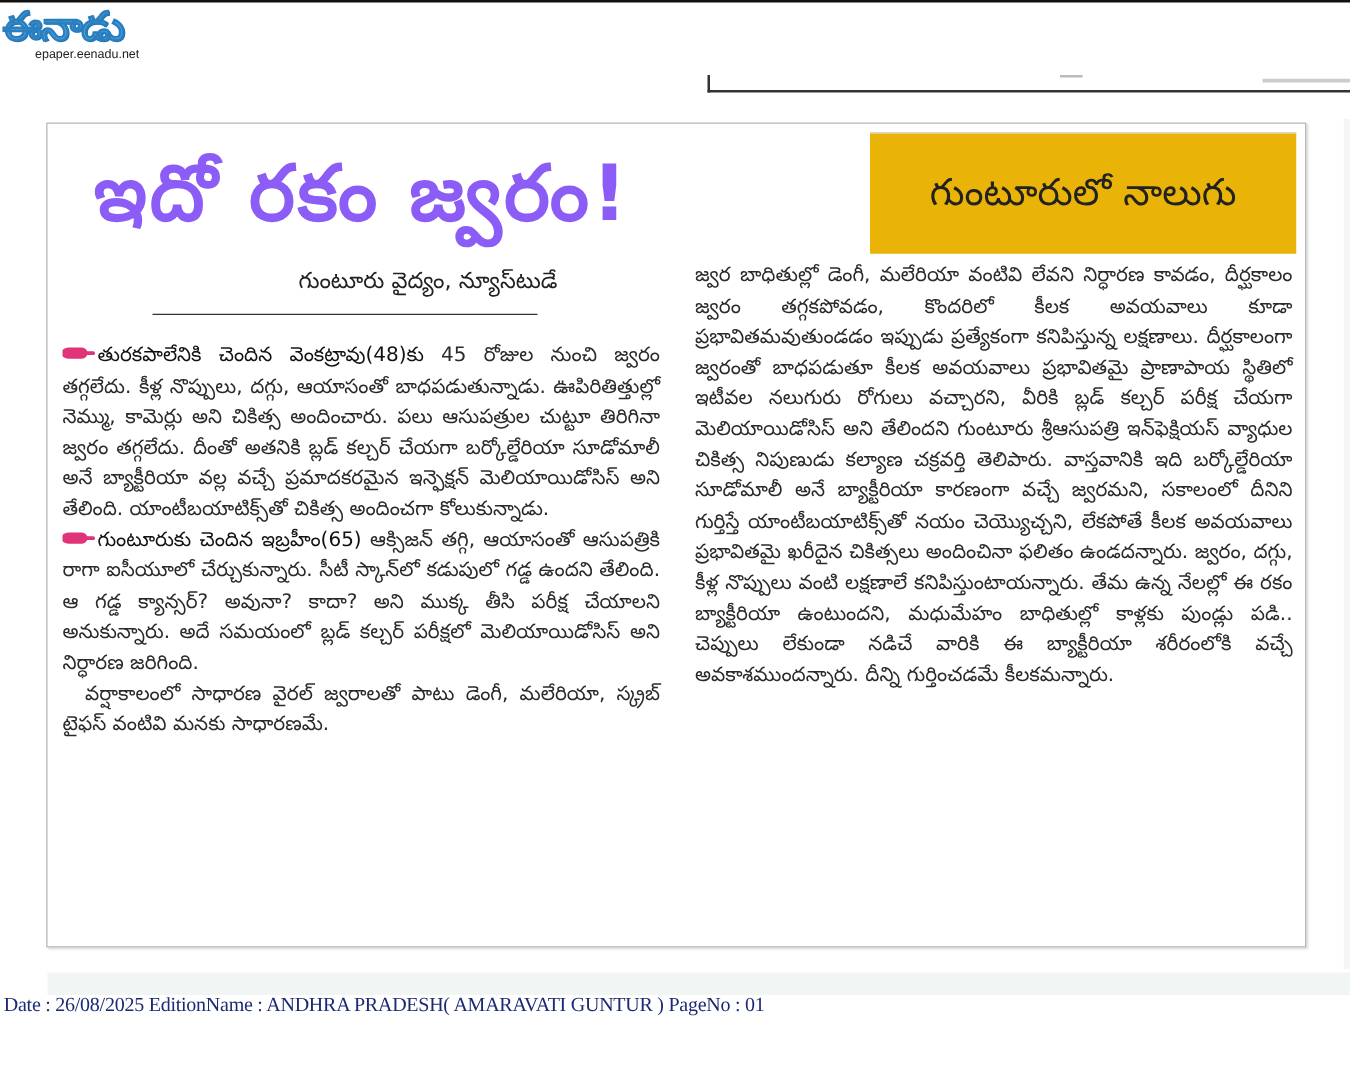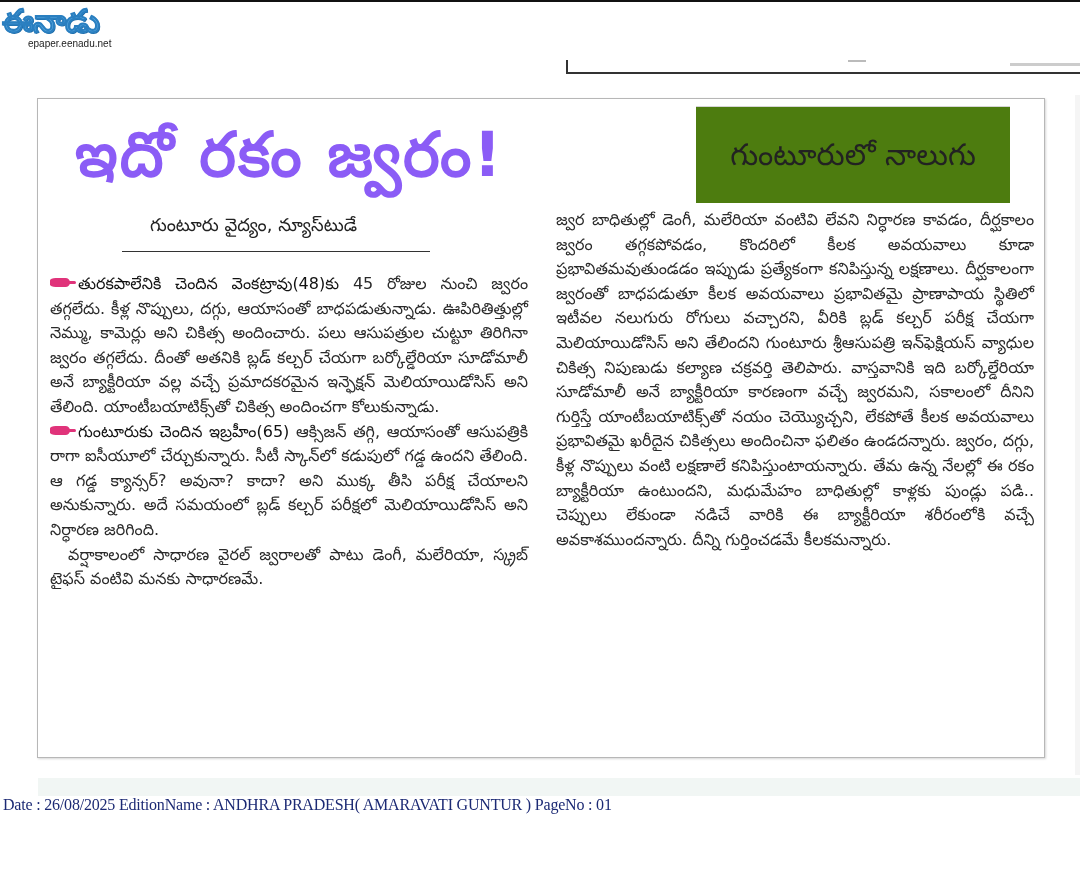--- a/index.html
+++ b/index.html
@@ -29,29 +29,29 @@
       box-shadow: 1px 1px 2px #d6d6d6;
     }
 
     .headline {
       position: absolute; left: 75px; top: 105px; width: 610px; height: 110px;
       font-family: "DejaVu Sans", sans-serif; font-weight: bold;
       font-size: 62px; color: #8b5cf6; line-height: 100px; letter-spacing: 2px; white-space: nowrap;
     }
 
     .sidebox {
-      position: absolute; left: 696px; top: 106px; width: 314px; height: 97px;
-      background: #4d7c0f; border-top: 1px solid #d5d5d5;
+      position: absolute; left: 696px; top: 106px; width: 341px; height: 97px;
+      background: #eab308; border-top: 1px solid #d5d5d5;
       display: flex; flex-direction: column; justify-content: center; align-items: center;
     }
     .sidebox span { font-size: 30px; line-height: 44px; color: #222; white-space: nowrap; }
 
     .byline {
-      position: absolute; left: 150px; top: 212px; width: 280px;
-      font-size: 18px; color: #222; text-align: left; line-height: 26px;
+      position: absolute; left: 166px; top: 212px; width: 280px;
+      font-size: 18px; color: #222; text-align: right; line-height: 26px;
     }
     .byline-rule { position: absolute; left: 122px; top: 251px; width: 308px; height: 1px; background: #333; }
 
     .col { position: absolute; font-size: 16px; line-height: 24.6px; color: #2a2a2a; text-align: justify; }
     .col-left { left: 50px; top: 272px; width: 478px; }
     .col-right { left: 556px; top: 208px; width: 478px; }
     .col p { margin: 0; }
     .col .bullet-para { text-indent: 0; }
     .col .indent { text-indent: 18px; }
 

